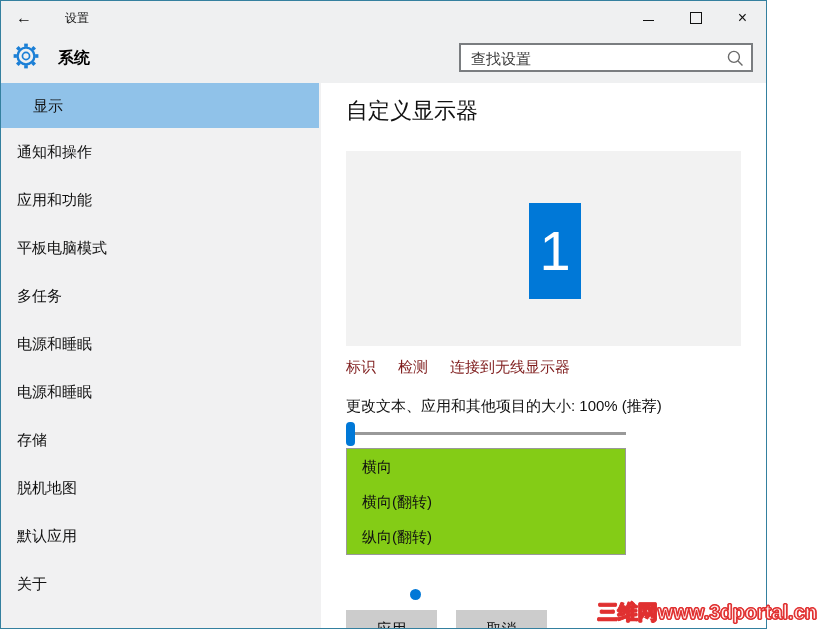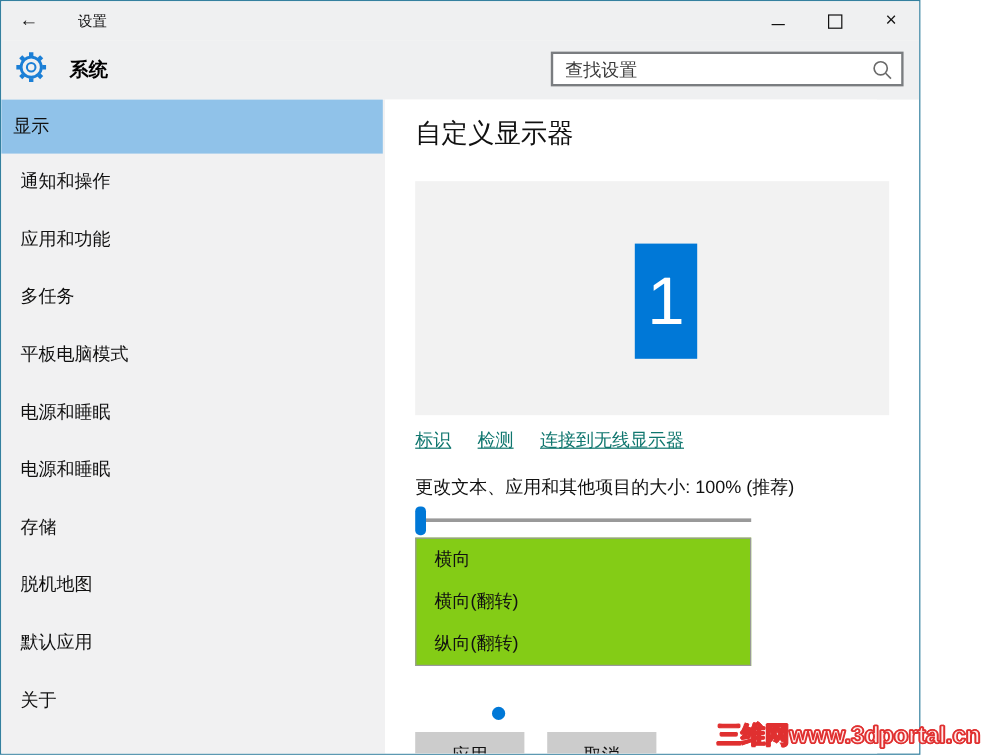--- a/index.html
+++ b/index.html
@@ -28,31 +28,31 @@
   .searchbox input{position:absolute;left:8px;top:1px;width:250px;height:23px;border:none;outline:none;
                    font-size:15px;color:#333;background:transparent;
                    font-family:"Liberation Sans","DejaVu Sans",sans-serif;}
   .searchbox input::placeholder{color:#3a3a3a;opacity:1;}
   .search-icon{position:absolute;right:6px;top:4px;}
 
   
   .sidebar{position:absolute;left:0;top:82px;width:320px;height:546px;background:#f1f1f2;}
   .side-item{height:48px;line-height:48px;padding-left:16px;font-size:15px;color:#111;}
   .side-item.selected{height:45px;line-height:45px;background:#90c2e9;width:318px;
-                      padding-left:10px;box-sizing:border-box;}
+                      padding-left:32px;box-sizing:border-box;}
 
   
   .main{position:absolute;left:320px;top:82px;width:410px;height:546px;background:#fff;}
   .page-title{position:absolute;left:25px;top:13px;font-size:22px;color:#111;}
   .preview{position:absolute;left:25px;top:68px;width:395px;height:195px;background:#f2f2f2;}
   .monitor{position:absolute;left:183px;top:52px;width:52px;height:96px;background:#0078d7;
            display:flex;align-items:center;justify-content:center;}
   .monitor span{color:#fff;font-size:56px;font-weight:300;line-height:96px;}
   .links{position:absolute;left:25px;top:275px;display:flex;gap:22px;font-size:15px;}
-  .link{color:#0f766e;text-decoration:underline;}
+  .link{color:#7f1d1d;}
   .scale-text{position:absolute;left:25px;top:314px;font-size:15px;color:#111;}
   .slider{position:absolute;left:25px;top:338px;width:280px;height:26px;}
   .slider-track{position:absolute;left:2px;top:11px;width:278px;height:3px;background:#999;}
   .slider-thumb{position:absolute;left:0;top:1px;width:9px;height:24px;border-radius:4px;background:#0078d7;}
   .dropdown{position:absolute;left:25px;top:365px;width:280px;background:#84cc16;
             border:1px solid #999;box-sizing:border-box;}
   .dd-option{height:35px;line-height:35px;padding-left:15px;font-size:15px;color:#111;}
   .dd-option.selected{background:#4f9fdf;}
   .hidden-thumb-dot{position:absolute;left:89px;top:506px;width:11px;height:11px;border-radius:50%;
                     background:#0078d7;}
@@ -119,22 +119,22 @@
           <line x1="11.4" y1="11.4" x2="15.6" y2="15.6" stroke="#6a6a6a" stroke-width="1.3"></line>
         </svg>
       </span>
     </div>
   </div>
 
   <div class="sidebar">
     <div class="side-item selected">显示</div>
     <div class="side-item">通知和操作</div>
     <div class="side-item">应用和功能</div>
+    <div class="side-item">平板电脑模式</div>
     <div class="side-item">多任务</div>
-    <div class="side-item">平板电脑模式</div>
     <div class="side-item">电源和睡眠</div>
     <div class="side-item">电源和睡眠</div>
     <div class="side-item">存储</div>
     <div class="side-item">脱机地图</div>
     <div class="side-item">默认应用</div>
     <div class="side-item">关于</div>
   </div>
 
   <div class="main">
     <div class="page-title">自定义显示器</div>

